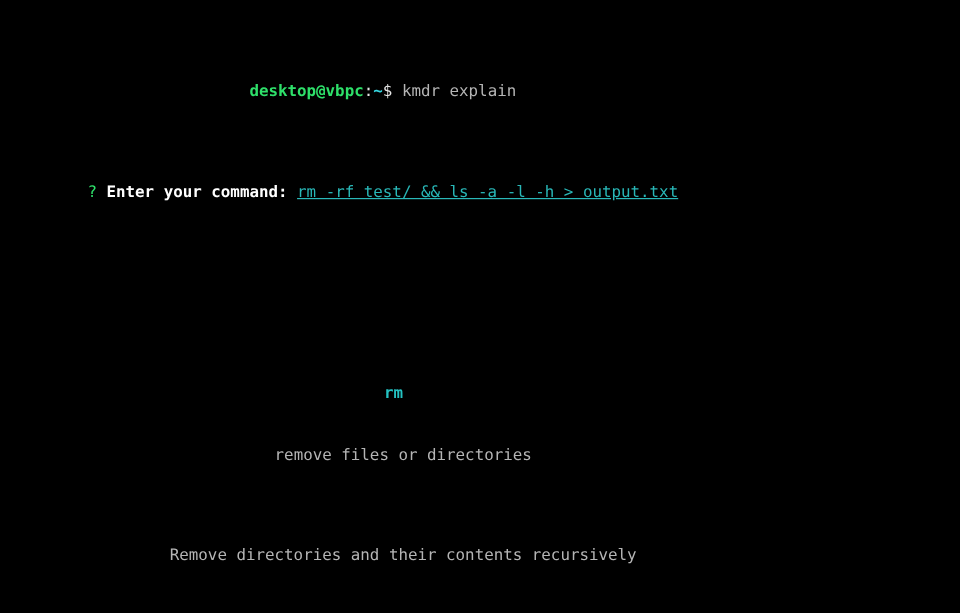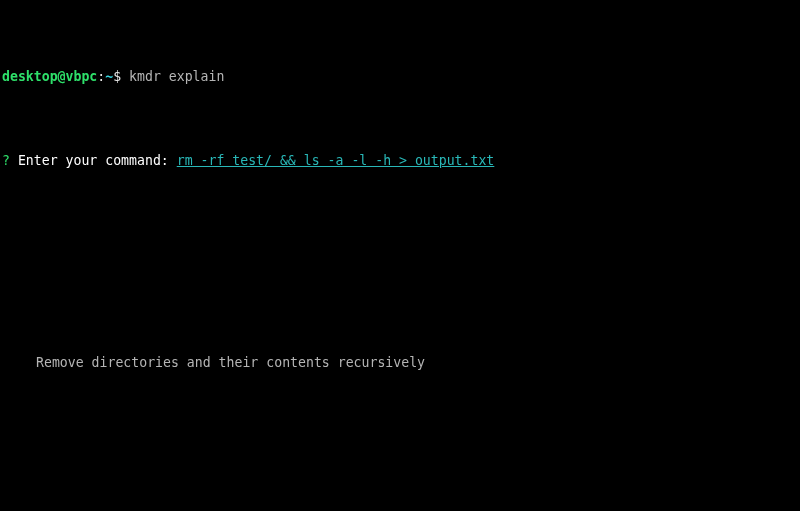--- a/index.html
+++ b/index.html
@@ -16,31 +16,32 @@
     line-height: 16.8px;
     color: #d0d0d0;
     -webkit-font-smoothing: none;
   }
   .term {
     width: 636px;
     height: 511px;
     padding: 2px 0 0 2px;
     box-sizing: border-box;
     white-space: pre;
+    text-align: center;
   }
   .line { height: 16.8px; white-space: pre; }
 
   
   .c-green      { color: #2ee06a; }
   .c-greenb     { color: #2ee06a; font-weight: bold; }
   .c-cyan       { color: #29b8b8; text-decoration: underline; }
   .c-cyanb      { color: #24c2c2; font-weight: bold; }
   .c-brightcyan { color: #35d6e0; font-weight: bold; }
   .c-white      { color: #e6e6e6; }
-  .c-whiteb     { color: #ffffff; font-weight: normal; }
+  .c-whiteb     { color: #ffffff; font-weight: bold; }
   .c-gray       { color: #b5b5b5; }
   .c-dim        { color: #8a8a8a; }
 
   .indent1 { padding-left: 18px; }
   .indent2 { padding-left: 34px; }
 </style>
 </head>
 <body>
 
 <div class="term">
@@ -48,20 +49,22 @@
   
   <div class="line"><span class="c-greenb">desktop@vbpc</span><span class="c-white">:</span><span class="c-brightcyan">~</span><span class="c-white">$</span><span> </span><span class="c-gray">kmdr explain</span></div>
 
   
   <div class="line"><span class="c-green">?</span><span> </span><span class="c-whiteb">Enter your command:</span><span> </span><span class="c-cyan">rm -rf test/ &amp;&amp; ls -a -l -h &gt; output.txt</span></div>
 
   
   <div class="line"> </div>
 
   
+  <div class="line indent1"><span class="c-cyanb">rm</span></div>
+  <div class="line indent2"><span class="c-gray">remove files or directories</span></div>
 
   
   <div class="line indent2"><span class="c-gray">Remove directories and their contents recursively</span></div>
 
   
   
   
 
   
   

